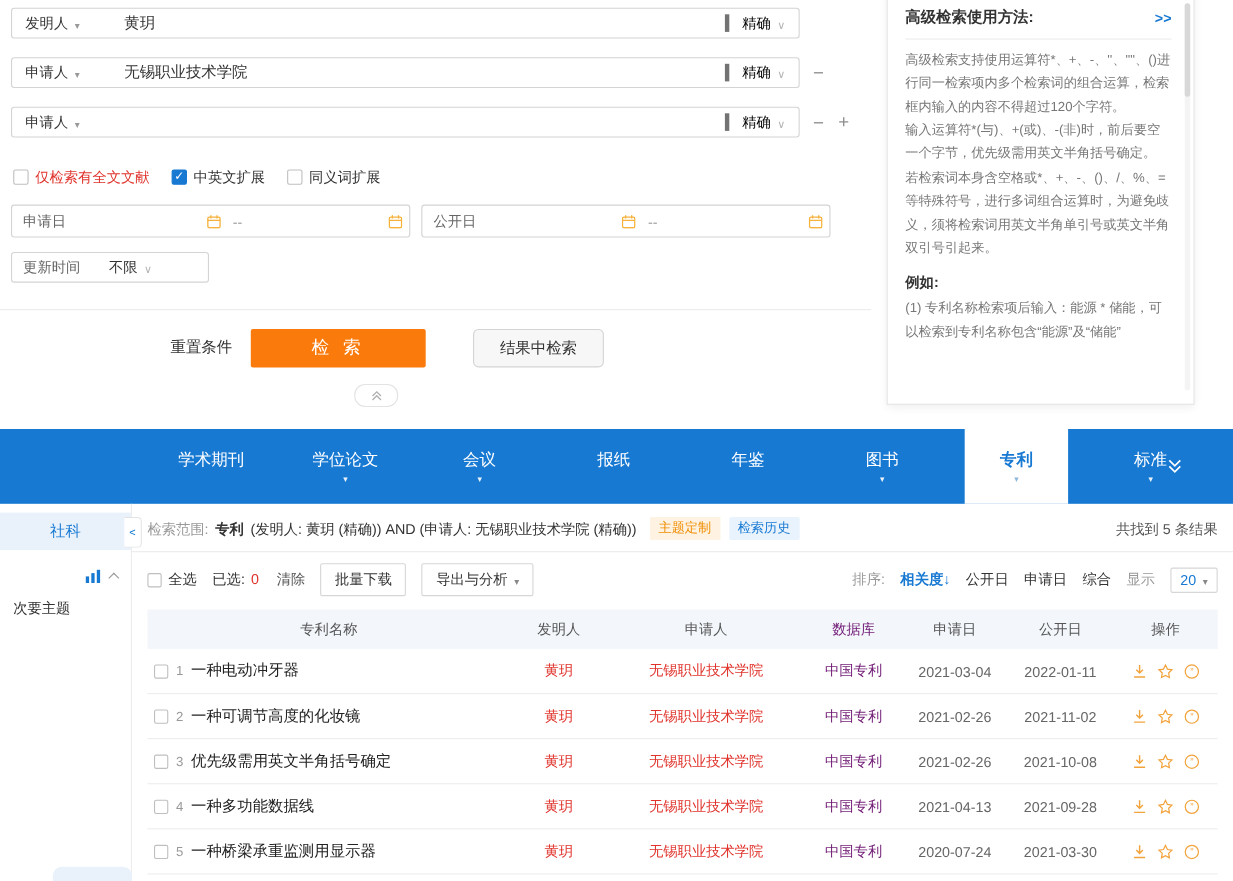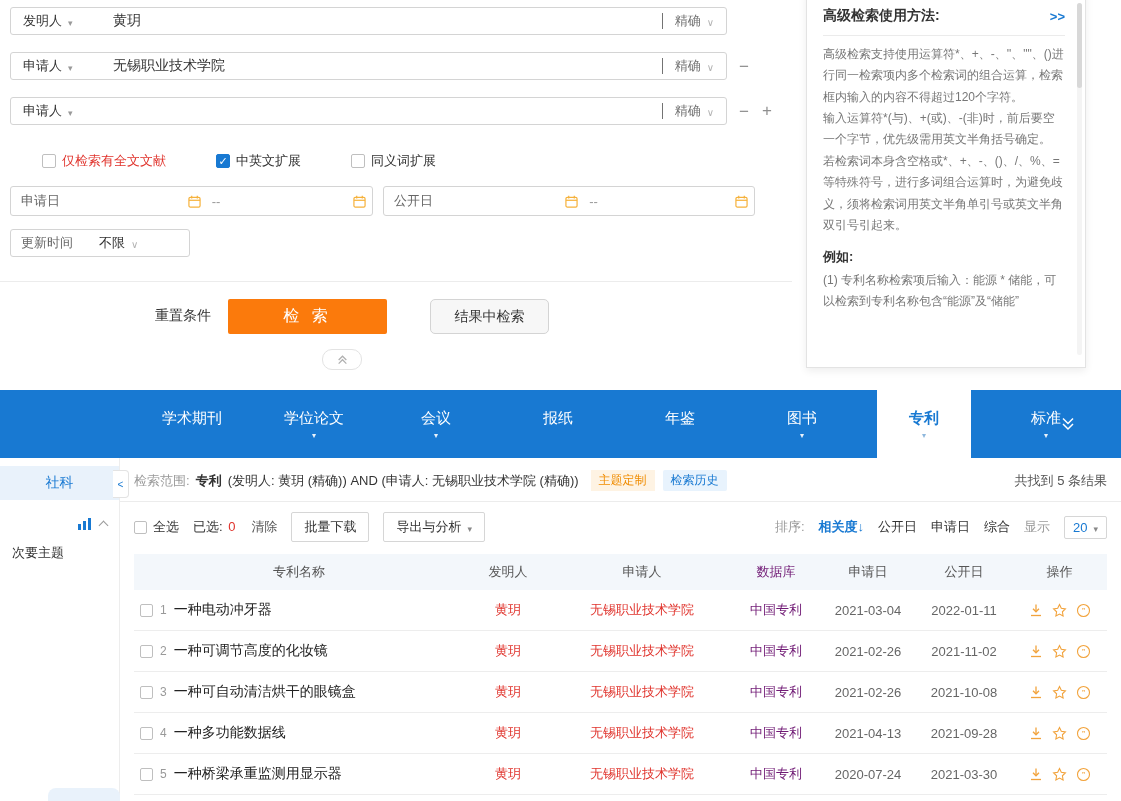--- a/index.html
+++ b/index.html
@@ -8,26 +8,26 @@
     background:#fff;font-family:"Liberation Sans","DejaVu Sans",sans-serif;
     color:#333;
   }
   
   #advform{position:absolute;top:0;left:0;width:792px;height:372px;}
   .f-row{position:absolute;left:10px;width:717px;height:28px;border:1px solid #d4d4d4;
     border-radius:3px;display:flex;align-items:center;background:#fff;box-sizing:border-box;}
   .f-row .fld{width:82px;padding-left:12px;font-size:13px;color:#333;display:flex;align-items:center;gap:6px;cursor:pointer;}
   .fcaret::after{content:"▾";color:#999;font-size:9px;}
   .f-row .val{flex:1;font-size:14px;color:#333;padding-left:8px;}
-  .f-row .match{display:flex;align-items:center;padding:0 12px;height:16px;font-size:13px;color:#737373;
-    border-left:1px solid #737373;cursor:pointer;}
+  .f-row .match{display:flex;align-items:center;padding:0 12px;height:16px;font-size:13px;color:#000000;
+    border-left:4px solid #737373;cursor:pointer;}
   .scaret::after{content:"∨";color:#b3b3b3;font-size:10px;margin-left:6px;}
   .row-op{position:absolute;font-size:17px;color:#8f8f8f;cursor:pointer;line-height:1;}
   .opt-row{position:absolute;top:152px;left:12px;display:flex;align-items:center;gap:20px;}
-  .opt{display:flex;align-items:center;gap:6px;font-size:13px;color:#333;cursor:pointer;margin-left:30px;}
+  .opt{display:flex;align-items:center;gap:6px;font-size:13px;color:#333;cursor:pointer;}
   .opt.red span.lab{color:#e0332c;}
   .cb{width:14px;height:14px;border:1px solid #bfbfbf;border-radius:2px;background:#fff;box-sizing:border-box;}
   .cb.checked{background:#1879d2;border-color:#1879d2;position:relative;}
   .cb.checked::after{content:"✓";position:absolute;left:1.5px;top:0px;color:#fff;font-size:11px;line-height:13px;}
   .date-box{position:absolute;top:186px;height:30px;border:1px solid #d4d4d4;border-radius:3px;
     display:flex;align-items:center;background:#fff;font-size:13px;color:#666;box-sizing:border-box;}
   #dateA{left:10px;width:363px;}
   #dateB{left:383px;width:372px;}
   .date-box .lbl{padding-left:10px;}
   .date-box .spc{flex:1;}
@@ -441,21 +441,21 @@
               <text x="7.5" y="10.5" font-size="9" text-anchor="middle" fill="#f2a33c" stroke="none">”</text>
             </svg>
           </span>
       </div>
     </div>
 
     <div class="trow">
       <div class="c-name">
         <span class="row-cb"></span>
         <span class="row-idx">3</span>
-        <span class="row-title">一种可自动清洁烘干的眼镜盒</span>
+        <span class="row-title">优先级需用英文半角括号确定</span>
       </div>
       <div class="c-inv"><span class="red-link">黄玥</span></div>
       <div class="c-app"><span class="red-link">无锡职业技术学院</span></div>
       <div class="c-db">中国专利</div>
       <div class="c-d1">2021-02-26</div>
       <div class="c-d2">2021-10-08</div>
       <div class="c-ops">
         <span class="op-ic">
             <svg width="14" height="14" viewBox="0 0 14 14" fill="none" stroke="#f2a33c" stroke-width="1.3">
               <path d="M7 1.5v7"></path>

